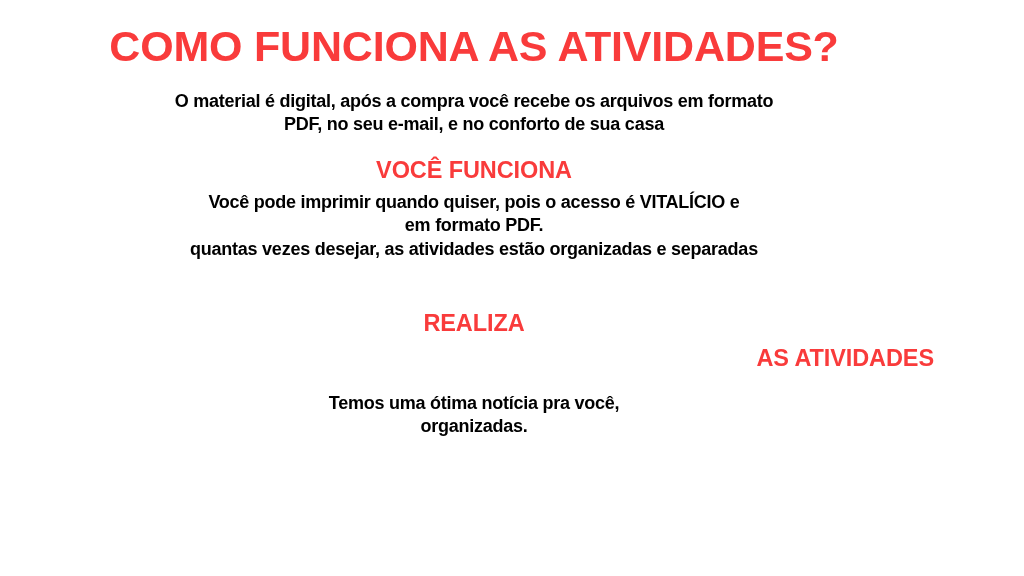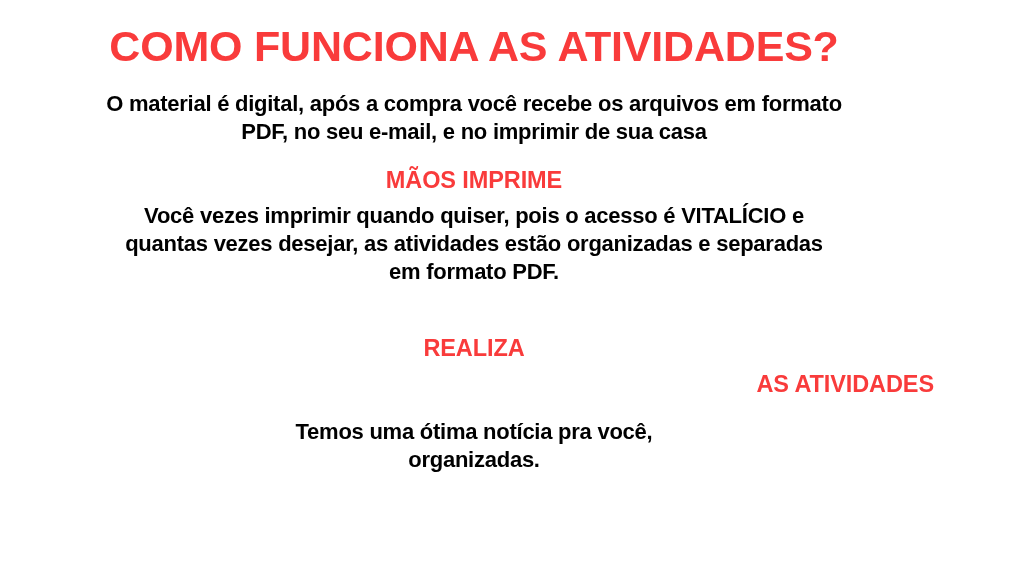--- a/index.html
+++ b/index.html
@@ -38,21 +38,21 @@
   }
 
   .body-block {
     margin: 0;
     padding: 0 14px;
     text-align: center;
   }
 
   .body-text {
     color: #000000;
-    font-size: 22px;
+    font-size: 18px;
     font-weight: bold;
     line-height: 1.28;
     text-align: center;
     margin: 0;
     letter-spacing: -0.25px;
   }
 
   .intro {
     margin-top: 22px;
   }
@@ -95,30 +95,30 @@
 </head>
 <body>
 
 <div class="slide">
 
   <h1 class="title">COMO FUNCIONA AS ATIVIDADES?</h1>
 
   <div class="body-block intro">
     <p class="body-text">
       <span class="line">O material é digital, após a compra você recebe os arquivos em formato</span>
-      <span class="line">PDF, no seu e-mail, e no imprimir de sua casa</span>
+      <span class="line">PDF, no seu e-mail, e no conforto de sua casa</span>
     </p>
   </div>
 
   <div class="body-block">
-    <h2 class="subhead subhead-imprime">MÃOS IMPRIME</h2>
+    <h2 class="subhead subhead-imprime">VOCÊ FUNCIONA</h2>
     <p class="body-text para-imprime">
-      <span class="line">Você vezes imprimir quando quiser, pois o acesso é VITALÍCIO e</span>
+      <span class="line">Você pode imprimir quando quiser, pois o acesso é VITALÍCIO e</span>
+      <span class="line">em formato PDF.</span>
       <span class="line">quantas vezes desejar, as atividades estão organizadas e separadas</span>
-      <span class="line">em formato PDF.</span>
     </p>
   </div>
 
   <div class="body-block realiza-group">
     <h2 class="subhead">REALIZA</h2>
     <h2 class="subhead subhead-realiza-2">AS ATIVIDADES</h2>
     <p class="body-text para-final">
       <span class="line">Temos uma ótima notícia pra você,</span>
       <span class="line">organizadas.</span>
     </p>

